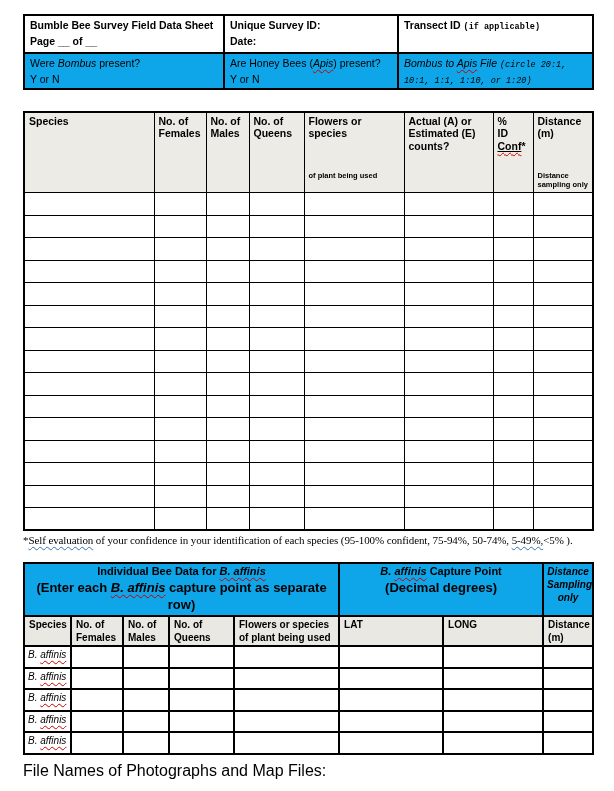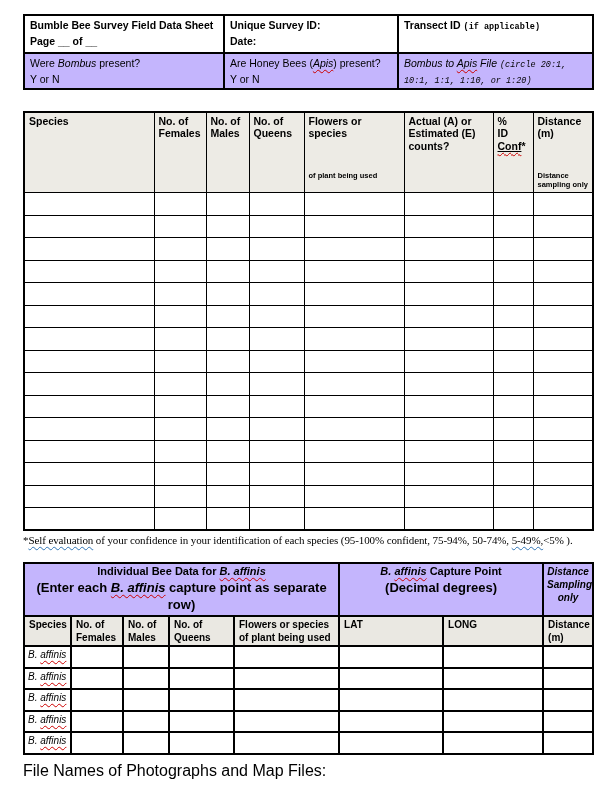--- a/index.html
+++ b/index.html
@@ -8,21 +8,21 @@
     width:614px; height:780px; background:#ffffff; overflow:hidden;
     padding:14px 22px 0 23px; position:relative;
     font-family:"Liberation Sans","DejaVu Sans",sans-serif; color:#000;
   }
   table.tbl { border-collapse:collapse; table-layout:fixed; width:569px; }
 
   
   .top-table td { border:2px solid #000; vertical-align:top; padding:2px 5px 0 5px; font-size:10.5px; line-height:1.5; }
   .top-table tr.r1 td { height:38px; }
   .top-table tr.r2 td { height:31px; }
-  .shaded { background:#c4b5fd; }
+  .shaded { background:#0ea5e9; }
   .b  { font-weight:bold; }
   .it { font-style:italic; }
   .small9 { font-size:8.5px;font-family:Liberation Mono, monospace; }
 
   
   .main-table { margin-top:21px; border:2px solid #000; }
   .main-table th { border:1px solid #000; background:#EDEBE5; text-align:left; vertical-align:top;
                    padding:2px 4px; font-size:10.5px; line-height:1.2; height:59px; font-weight:bold; }
   .main-table td { border:1px solid #000; height:22.5px; }
   .note8 { font-size:7.5px; line-height:1.3; font-weight:bold;margin-top:31px; }

